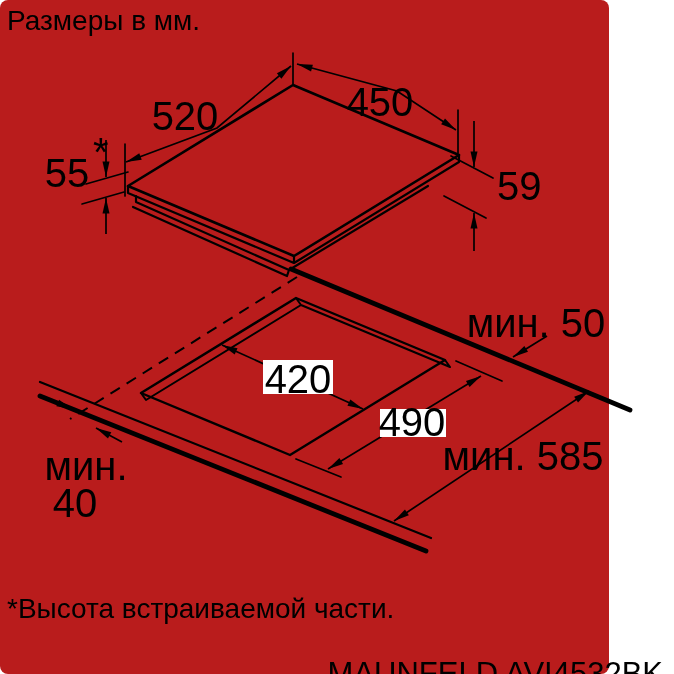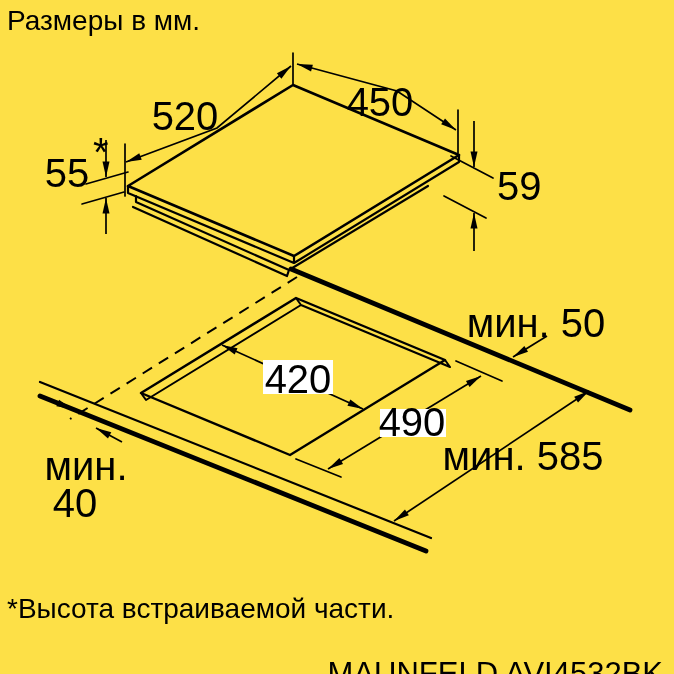--- a/index.html
+++ b/index.html
@@ -5,24 +5,25 @@
   html, body {
     margin: 0;
     padding: 0;
     background: #ffffff;
     width: 674px;
     height: 674px;
     overflow: hidden;
   }
   #stage {
     position: relative;
-    width: 674px;
+    width: 609px;
     height: 674px;
-    background: #fde047;
+    background: #b91c1c;
     font-family: "Liberation Sans", "DejaVu Sans", sans-serif;
+    border-radius: 8px;
   }
   svg { display: block; }
   .outline   { fill: none; stroke: #000; stroke-width: 2.6; stroke-linejoin: round; stroke-linecap: round; }
   .edge      { fill: none; stroke: #000; stroke-width: 2.2; stroke-linejoin: round; stroke-linecap: round; }
   .thickline { fill: none; stroke: #000; stroke-width: 4.8; stroke-linecap: round; }
   .thinline  { fill: none; stroke: #000; stroke-width: 2.2; stroke-linecap: round; }
   .cutline   { fill: none; stroke: #000; stroke-width: 2.4; stroke-linejoin: round; }
   .inner     { fill: none; stroke: #000; stroke-width: 2;   stroke-linejoin: round; }
   .dashed    { fill: none; stroke: #000; stroke-width: 2;   stroke-dasharray: 11 8; }
   .dim       { fill: none; stroke: #000; stroke-width: 1.7; }

